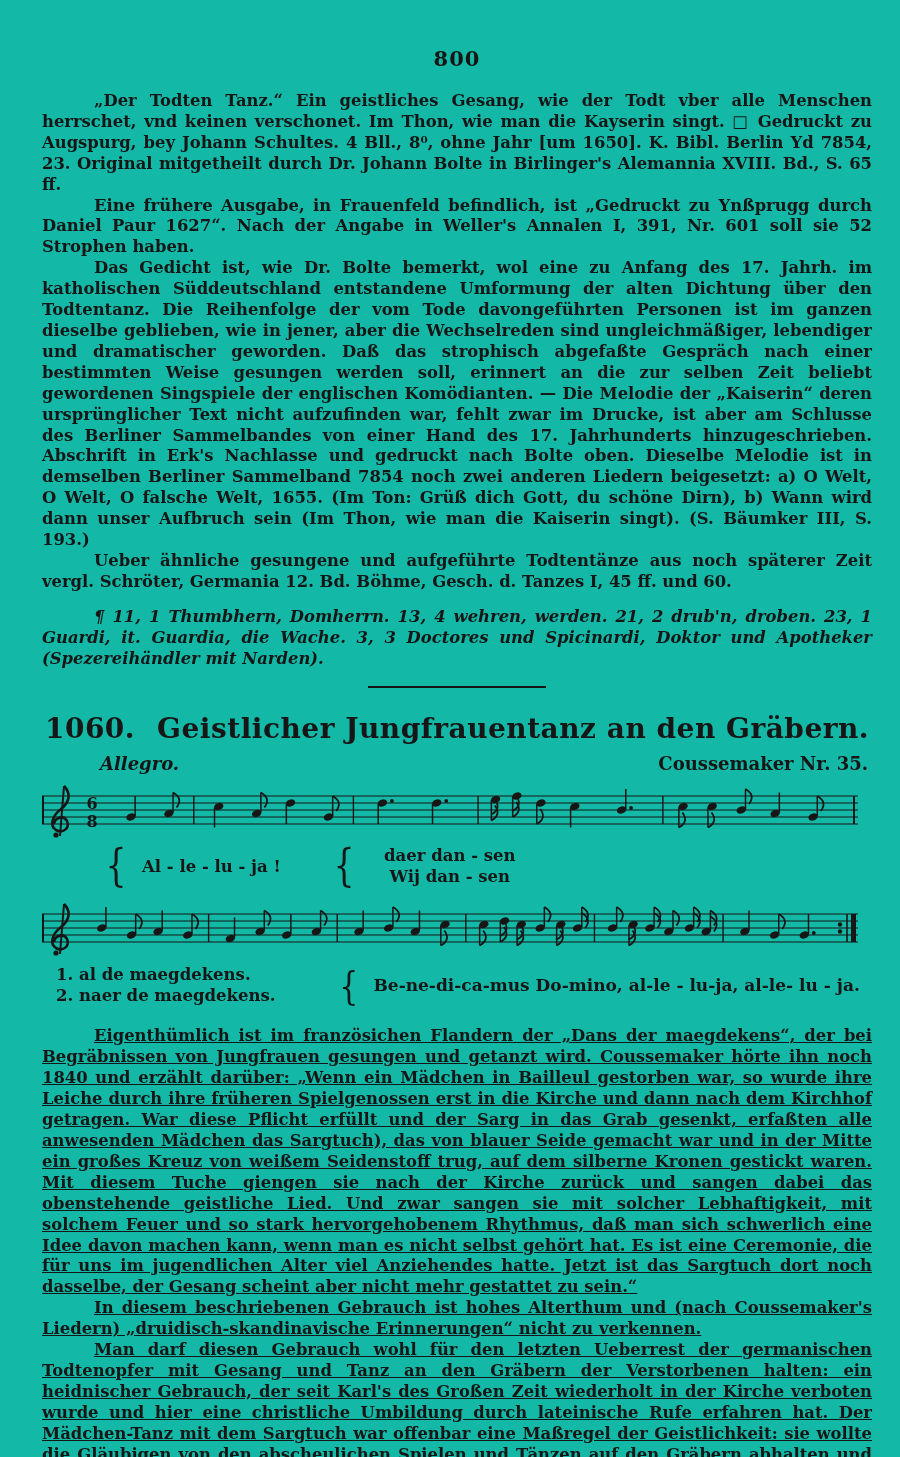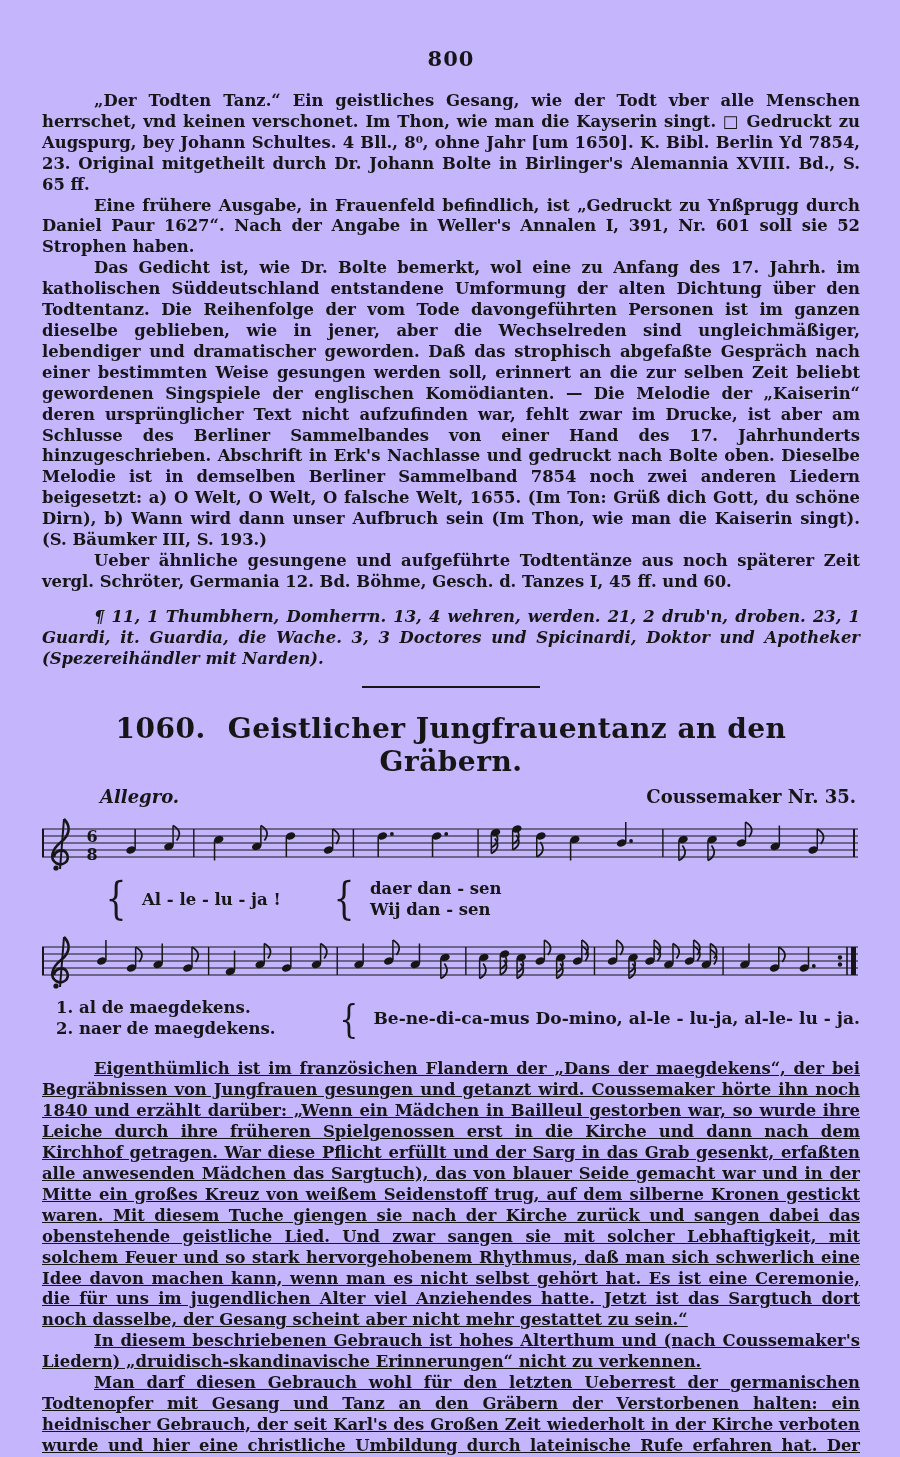--- a/index.html
+++ b/index.html
@@ -1,23 +1,23 @@
 <!DOCTYPE html>
 <html><head>
 <meta charset="utf-8">
 <style>
   html,body{margin:0;padding:0;background:#e8e8e4;}
   .page{
     position:relative;
     width:900px;height:1457px;
     margin:0 auto;
-    background:#c4b5fd;
+    background:#14b8a6;
     color:#161616;
     box-sizing:border-box;
-    padding:46px 40px 0 42px;
+    padding:46px 28px 0 42px;
     overflow:hidden;
     font-family:"DejaVu Serif", serif;
   }
   .page-number{
     text-align:center;
     font-size:21px;
     font-weight:bold;
     letter-spacing:1px;
     margin-bottom:20px;
   }
@@ -60,21 +60,21 @@
     font-size:44px;font-weight:normal;
     transform:scaleX(0.75);
     line-height:1;
     padding:0 2px;
   }
   .brace.small{font-size:40px;}
   .refrain{white-space:nowrap;}
   .row1{padding-left:58px;}
   .row1 .verses{width:332px;}
   .row1 .refrain{margin:0 28px 0 10px;width:158px;}
-  .row1 .endings{margin-left:10px;}
+  .row1 .endings{margin-left:24px;text-align:center;}
   .row2{padding-left:14px;margin-top:2px;}
   .row2 .verses{width:278px;}
   .row2 .refrain{margin-left:10px;font-size:17px;}
   .commentary{margin-top:20px;}
   .commentary p{
     margin:0;
     font-size:16.4px;
     line-height:20.9px;
     font-weight:bold;
     text-align:justify;

